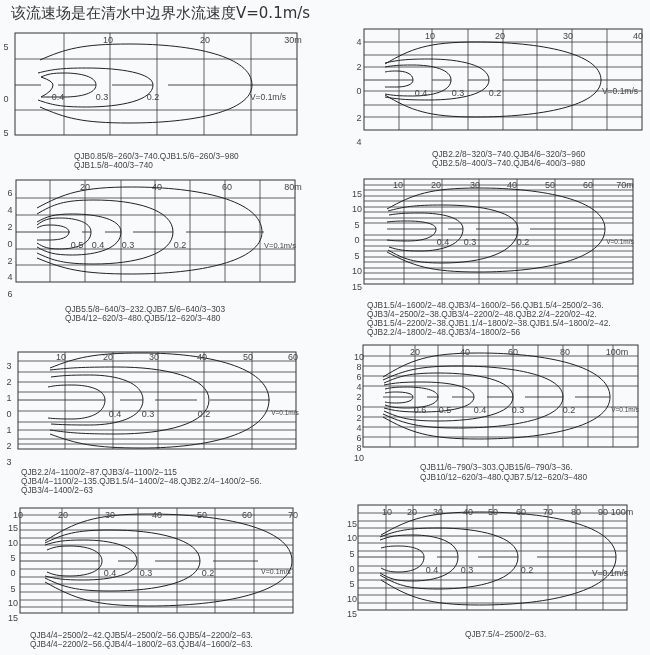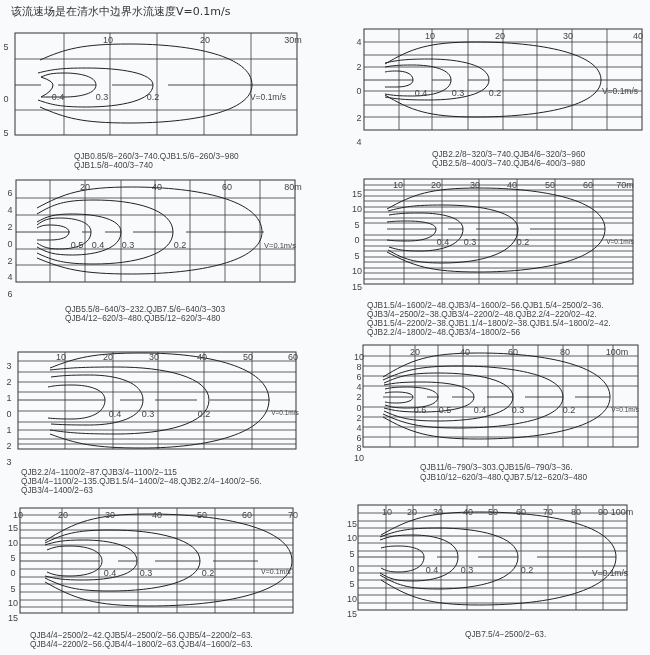--- a/index.html
+++ b/index.html
@@ -3,21 +3,21 @@
   <meta charset="utf-8">
   <style>
     html, body { margin: 0; padding: 0; }
     body {
       width: 650px; height: 655px; position: relative; overflow: hidden;
       background: #f8fafc;
       font-family: "Liberation Sans", "DejaVu Sans", sans-serif;
     }
     .page-title {
       position: absolute; left: 11px; top: 4px;
-      font-size: 11px; color: #333; white-space: nowrap;
+      font-size: 15px; color: #333; white-space: nowrap;
       font-family: "DejaVu Sans", "Liberation Sans", sans-serif;
     }
     svg.canvas { position: absolute; left: 0; top: 0; }
     svg text { font-family: "Liberation Sans", "DejaVu Sans", sans-serif; }
     .frame { fill: none; stroke: #333; stroke-width: 1; }
     .grid { stroke: #3a3a3a; stroke-width: 0.8; }
     .axis { stroke: #333; stroke-width: 0.9; }
     .isovel { fill: none; stroke: #222; stroke-width: 1; }
     .tick { font-size: 9px; fill: #444; }
     .clabel { fill: #444; }

